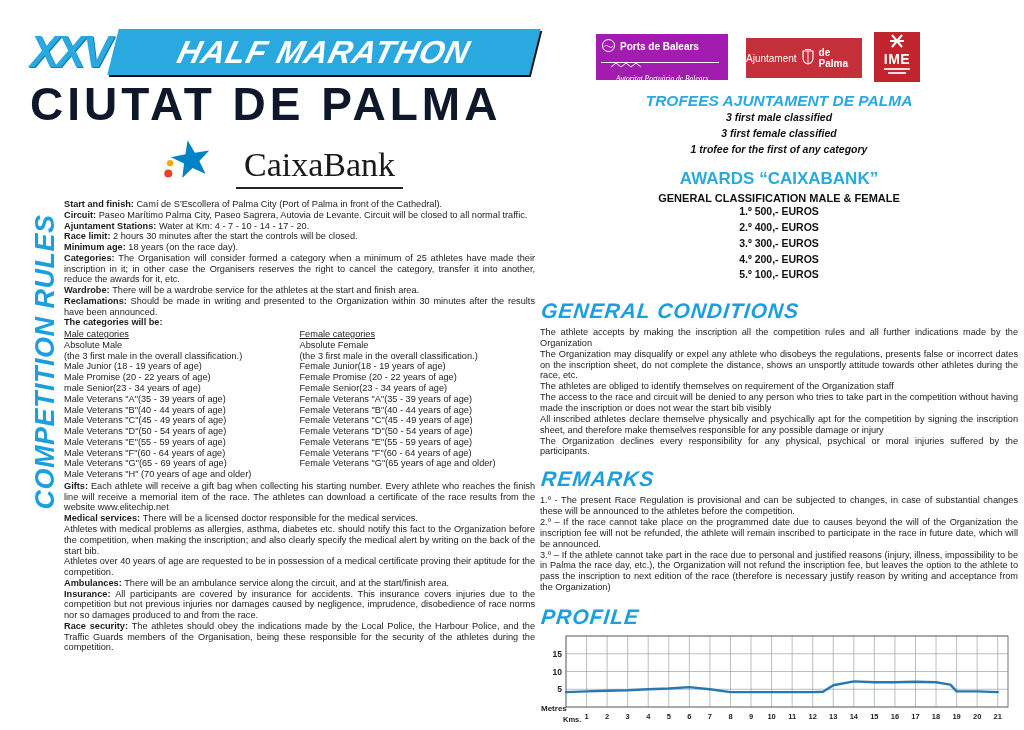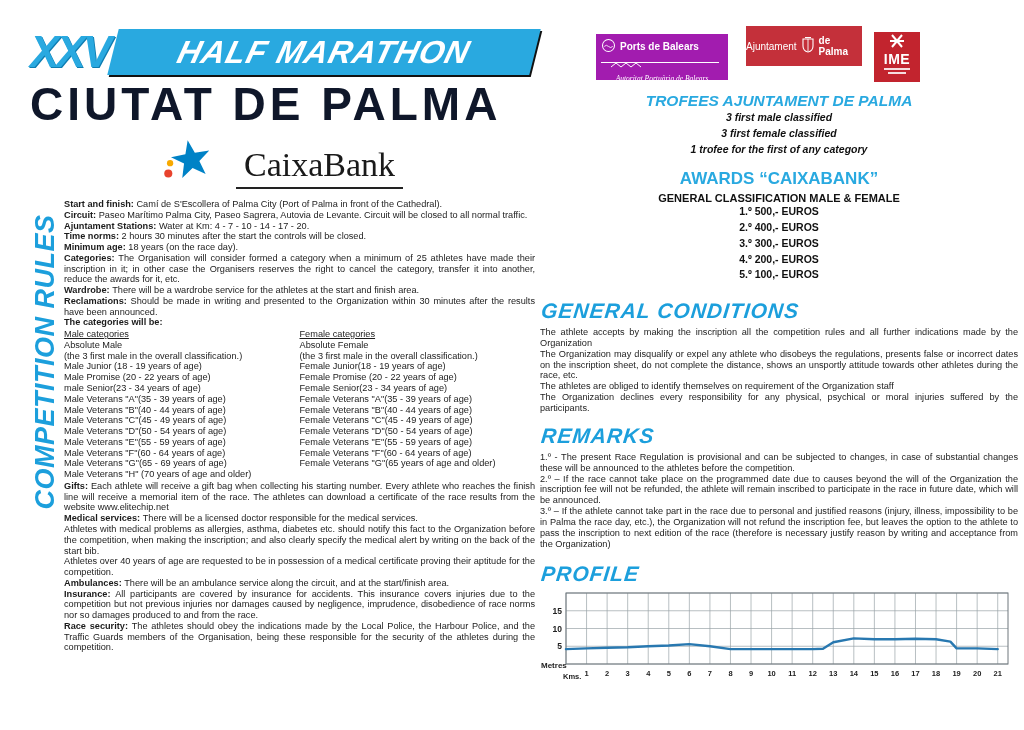--- a/index.html
+++ b/index.html
@@ -29,21 +29,21 @@
   .cats{display:flex;margin:1px 0;}
   .cat-col{width:50%;text-align:left;}
   .cat-hdr{text-decoration:underline;}
   
   .right-col{position:absolute;left:540px;top:26px;width:478px;}
   .logos{position:relative;height:58px;}
   .logo-ports{position:absolute;left:56px;top:8px;width:132px;height:46px;background:#a21caf;color:#fff;
               padding:4px 5px 0 5px;box-sizing:border-box;}
   .ports-row1{display:flex;align-items:center;gap:4px;font-size:10px;font-weight:700;}
   .ports-sub{font-family:"Liberation Serif", serif;font-style:italic;font-size:7.5px;text-align:center;margin-top:1px;}
-  .logo-aj{position:absolute;left:206px;top:0;width:116px;height:40px;background:#C4303A;color:#fff;
+  .logo-aj{position:absolute;left:206px;top:12px;width:116px;height:40px;background:#C4303A;color:#fff;
            display:flex;align-items:center;justify-content:center;gap:5px;font-size:10px;}
   .logo-aj .bold{font-weight:700;}
   .logo-ime{position:absolute;left:334px;top:6px;width:46px;height:50px;background:#C2242E;color:#fff;
             text-align:center;box-sizing:border-box;padding-top:2px;}
   .ime-text{font-size:14px;font-weight:900;letter-spacing:.5px;line-height:1;}
   .ime-bar{height:2px;background:rgba(255,255,255,.85);margin:2px auto 0;}
   .trophies{margin-top:8px;text-align:center;font-style:italic;}
   .t-title{font-size:15.5px;font-weight:800;color:#29A9E0;}
   .t-item{font-size:10.5px;font-weight:700;line-height:1.5;color:#111;}
   .awards{margin-top:12px;text-align:center;}
@@ -83,21 +83,21 @@
     </div>
   </div>
 
   <div class="rules">
     <div class="vertical-title">COMPETITION RULES</div>
     <div class="rules-text">
       <div id="rules-part1">
           <p><b>Start and finish: </b>Camí de S'Escollera of Palma City (Port of Palma in front of the Cathedral).</p>
           <p><b>Circuit: </b>Paseo Marítimo Palma City, Paseo Sagrera, Autovia de Levante. Circuit will be closed to all normal traffic.</p>
           <p><b>Ajuntament Stations: </b>Water at Km: 4 - 7 - 10 - 14 - 17 - 20.</p>
-          <p><b>Time norms: </b>2 hours 30 minutes after the start the controls will be closed.</p>
+          <p><b>Race limit: </b>2 hours 30 minutes after the start the controls will be closed.</p>
           <p><b>Minimum age: </b>18 years (on the race day).</p>
           <p><b>Categories: </b>The Organisation will consider formed a category when a minimum of 25 athletes have made their inscription in it; in other case the Organisers reserves the right to cancel the category, transfer it into another, reduce the awards for it, etc.</p>
           <p><b>Wardrobe: </b>There will be a wardrobe service for the athletes at the start and finish area.</p>
           <p><b>Reclamations: </b>Should be made in writing and presented to the Organization within 30 minutes after the results have been announced.</p>
           <p><b>The categories will be: </b></p>
         </div>
       <div class="cats">
         <div class="cat-col">
           <div class="cat-hdr">Male categories</div>
           <div id="male-list">
@@ -212,20 +212,22 @@
         <div class="a-item">5.º 100,- EUROS</div>
       </div>
   </div>
 
   <div class="section-gc">
     <div class="display-heading">GENERAL CONDITIONS</div>
     <div class="body-text" id="gc-paragraphs">
         <p>The athlete accepts by making the inscription all the competition rules and all further indications made by the Organization</p>
         <p>The Organization may disqualify or expel any athlete who disobeys the regulations, presents false or incorrect dates on the inscription sheet, do not complete the distance, shows an unsportly attitude  towards other athletes during the race, etc.</p>
         <p>The athletes are obliged to identify themselves on requirement of the Organization staff</p>
+        <p>The access to the race and circuit will be denied to any person who tries to take part in the competition without having made the inscription or does not wear the start bib visibly</p>
+        <p>All inscribed athletes declare themselve physically and psychically apt for the competition by signing the inscription sheet, and therefore make themselves responsible for any possible damage or injury</p>
         <p>The Organization declines every responsibility for any physical, psychical or moral injuries suffered by the participants.</p>
       </div>
   </div>
 
   <div class="section-remarks">
     <div class="display-heading">REMARKS</div>
     <div class="body-text" id="remarks-items">
         <p>1.º - The present Race Regulation is provisional and can be subjected to changes, in case of substantial changes these will be announced to the athletes before the competition.</p>
         <p>2.º – If the race cannot take place on the programmed date due to causes beyond the will of the Organization the inscription fee will not be refunded, the athlete will remain inscribed to participate in the race in future date, which will be announced.</p>
         <p>3.º – If the athlete cannot take part in the race due to personal and justified reasons (injury, illness, impossibility to be in Palma the race day, etc.), the Organization will not refund the inscription fee, but leaves the option to the athlete to pass the inscription to next edition of the race (therefore is necessary justify reason by writing and acceptance from the Organization)</p>

